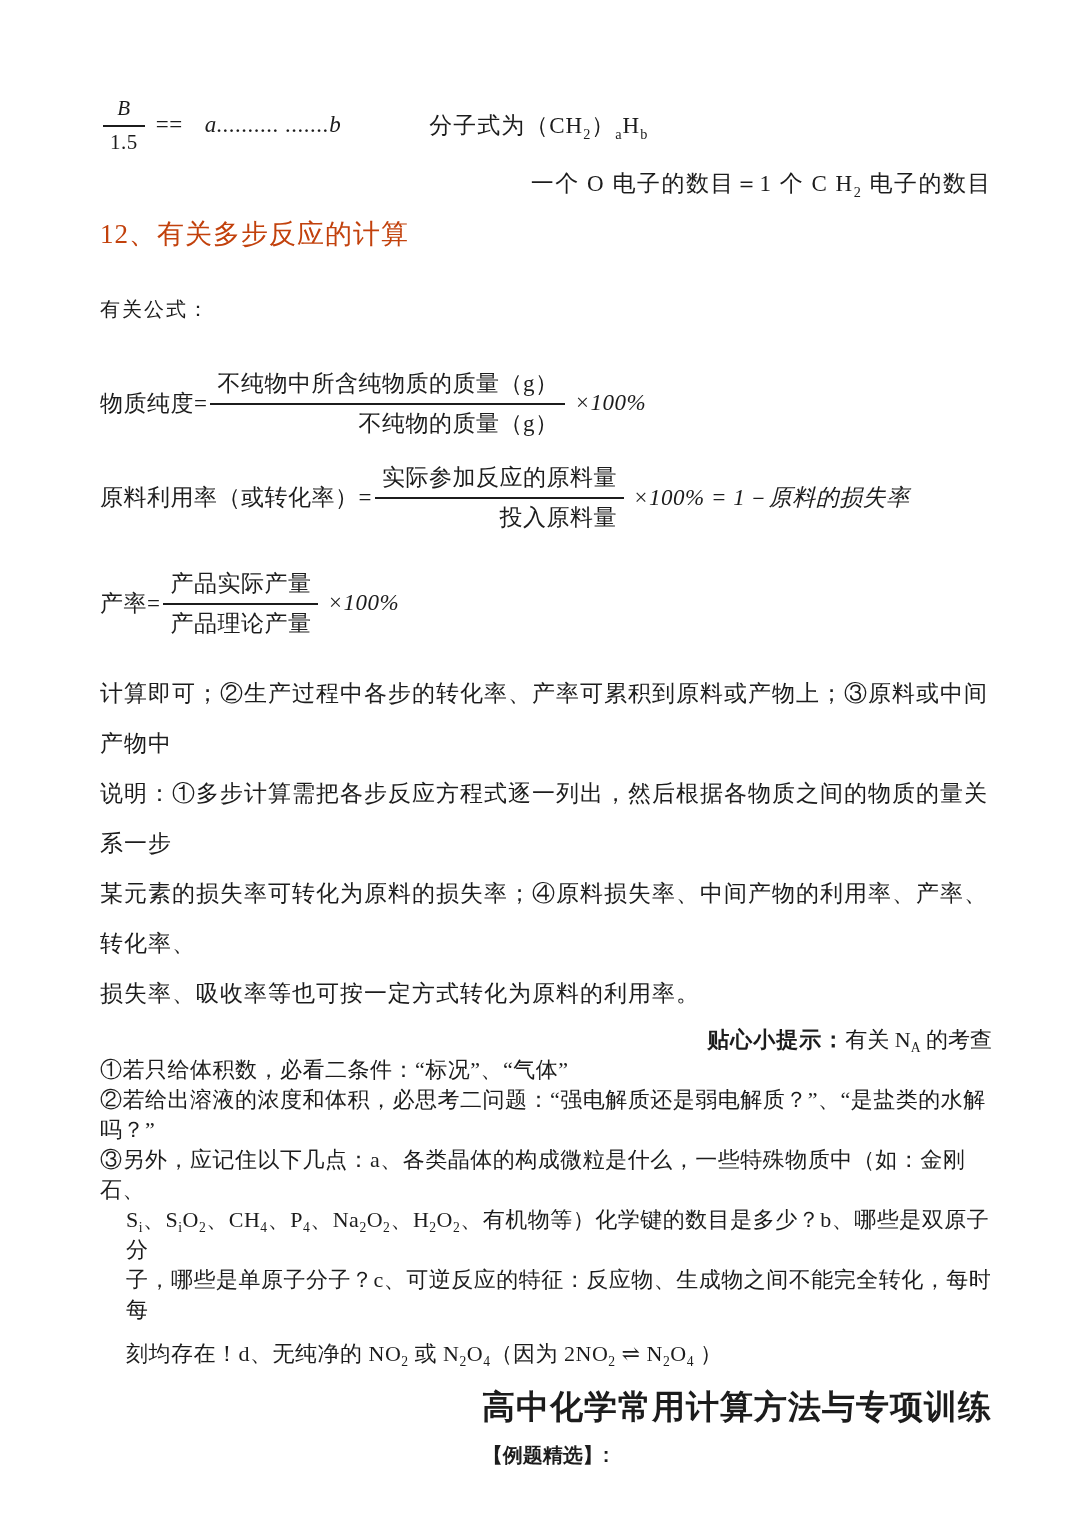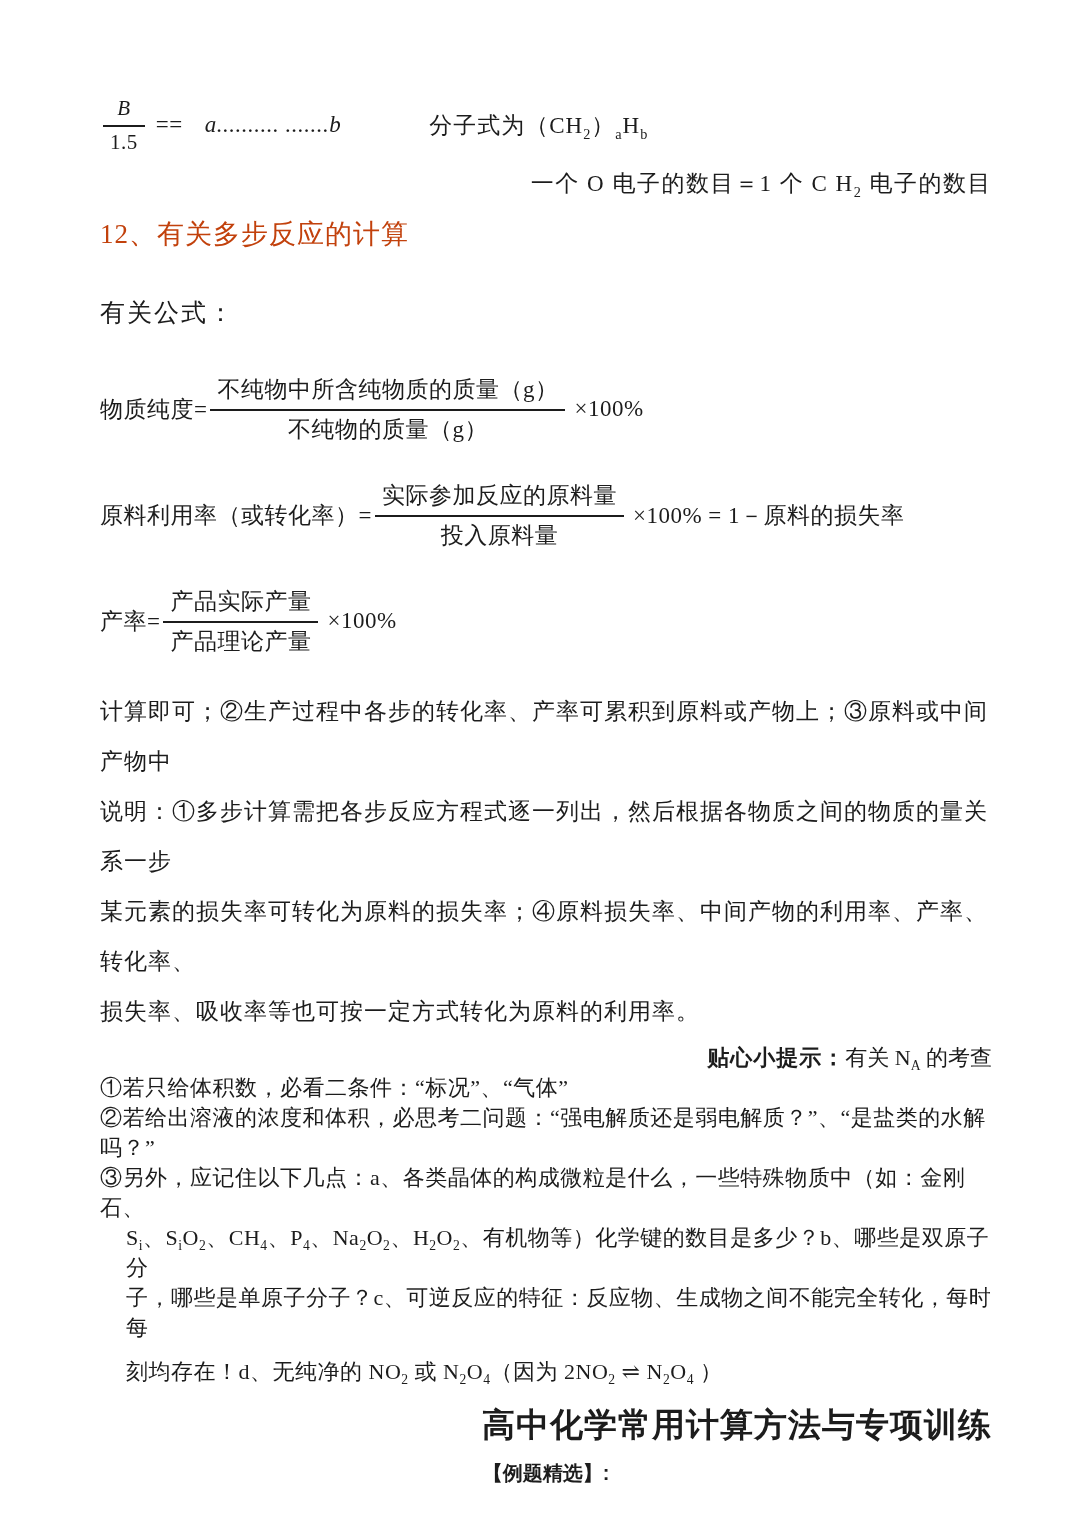--- a/index.html
+++ b/index.html
@@ -8,50 +8,50 @@
     font-family:"Liberation Serif","DejaVu Serif",serif;
     color:#1c1c1c;box-sizing:border-box;
     padding:95px 88px 0 100px;
   }
   .ital{font-style:italic;}
   sub{font-size:0.62em;line-height:0;}
 
   
   .frac{display:inline-flex;flex-direction:column;text-align:center;vertical-align:middle;margin:0 3px;}
   .frac .num{border-bottom:2px solid #1c1c1c;padding:1px 7px 4px;}
-  .frac .den{padding:3px 7px 0;}
+  .frac .den{padding:3px 7px 0;text-align:right;}
 
   .formula-row{display:flex;align-items:center;font-size:23px;letter-spacing:0.5px;}
 
   .top-formula{font-size:23px;}
   .top-formula .frac{font-size:21px;}
   .top-formula .expr{margin-left:22px;}
   .top-formula .molecular{margin-left:88px;letter-spacing:1px;}
 
   .note1{font-size:23px;margin-top:15px;letter-spacing:1.5px;}
   .note2{font-size:23px;margin-top:13px;padding-left:28px;letter-spacing:1.5px;text-align:right;}
 
   .h-red-12{color:#c2410c;font-size:27px;font-weight:normal;margin-top:17px;letter-spacing:1px;}
-  .intro{font-size:25px;margin-top:44px;letter-spacing:2px;}
+  .intro{font-size:20px;margin-top:44px;letter-spacing:2px;}
 
   .f1{margin-top:44px;}
-  .f2{margin-top:34px;}
+  .f2{margin-top:22px;}
   .f3{margin-top:34px;}
 
   .explain{margin-top:30px;font-size:23px;line-height:50px;letter-spacing:1px;}
 
   .tips-title{text-align:right;font-size:22px;margin-top:6px;}
   .tips-title .b{font-weight:bold;font-family:"Liberation Sans","DejaVu Sans",sans-serif;letter-spacing:1px;}
   .tip{font-size:22px;line-height:30px;letter-spacing:0.5px;}
   .tip.indent{padding-left:26px;}
   .tip.last{margin-top:14px;}
 
   .main-title{text-align:right;font-size:33px;font-weight:bold;margin-top:16px;letter-spacing:1px;}
   .subtitle{text-align:center;font-size:20px;font-weight:bold;margin-top:12px;font-family:"Liberation Sans","DejaVu Sans",sans-serif;}
-  .times{margin-left:6px;}
+  .times{margin-left:6px;font-style:italic;}
 </style>
 </head>
 <body>
 
 <div class="page">
 
   <div class="formula-row top-formula">
     <span class="frac">
       <span class="num ital">B</span>
       <span class="den">1.5</span>

